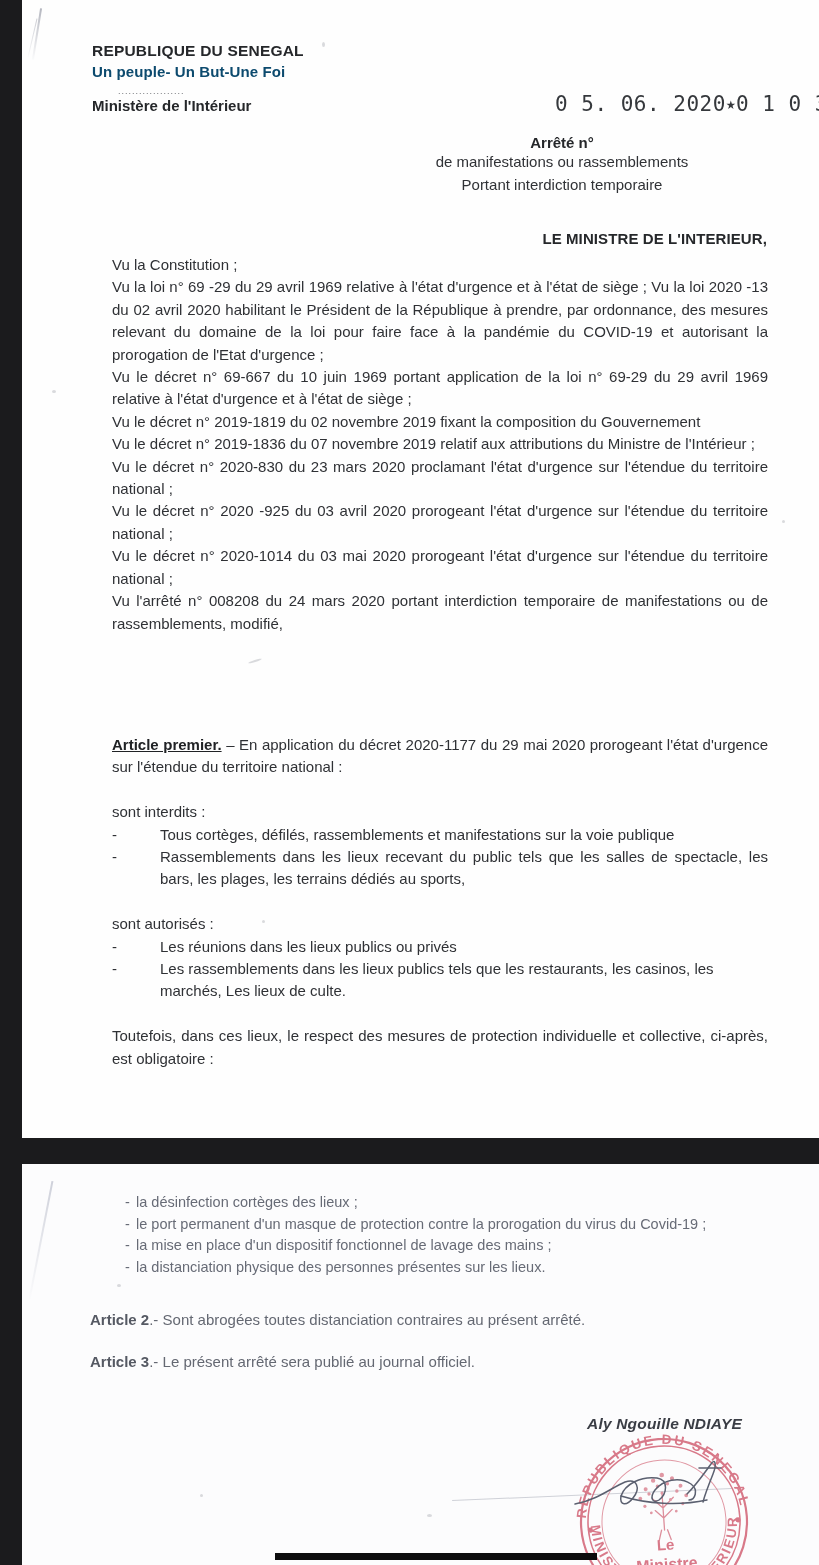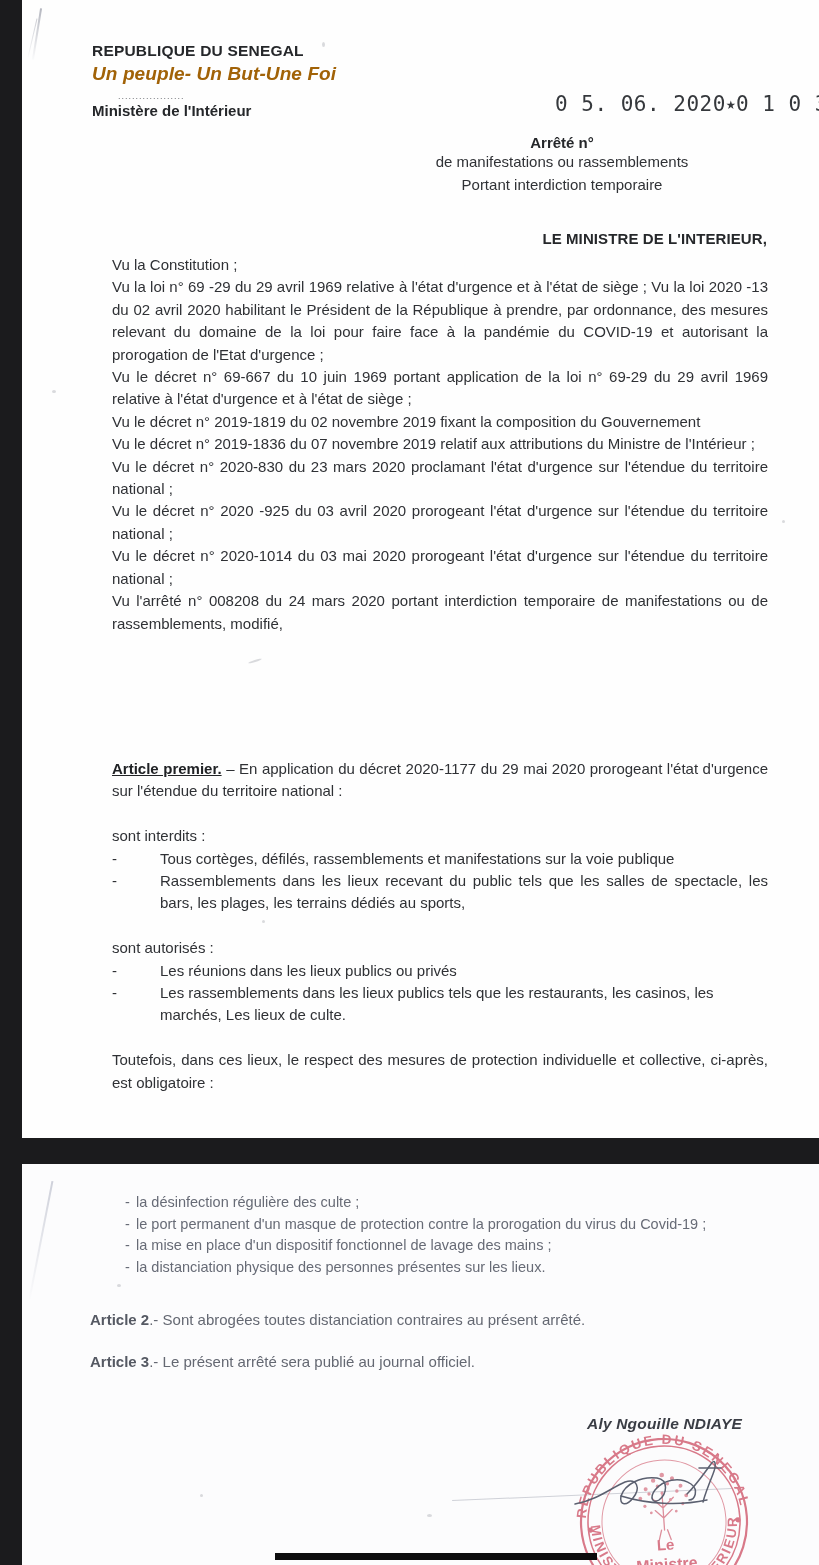--- a/index.html
+++ b/index.html
@@ -90,24 +90,23 @@
     position: absolute;
     left: 70px; top: 42px;
   }
   .hdr-title {
     font-size: 15.5px;
     font-weight: bold;
     letter-spacing: .2px;
     color: #25272a;
   }
   .hdr-motto {
-    font-size: 19px;
-    font-style: italic;
-    font-weight: bold;
-    color: #a16207;
+    font-size: 15px;
+    font-weight: bold;
+    color: #0c4a6e;
     margin-top: 3px;
     letter-spacing: .1px;
   }
   .hdr-rule {
     font-size: 9px;
     letter-spacing: 1px;
     color: #6c6f74;
     margin: 8px 0 1px 26px;
     line-height: 7px;
     white-space: nowrap;
@@ -180,21 +179,20 @@
     color: #25272a;
   }
 
   .body-2 {
     position: absolute;
     left: 90px; top: 734px;
     width: 656px;
     font-size: 15px;
     line-height: 22.4px;
     color: #2f3135;
-    margin-top: 24px;
   }
   .body-2 p { margin: 0; }
   .art-premier {
     font-weight: bold;
     text-decoration: underline;
     color: #202225;
   }
   .blank { height: 22.4px; }
 
   .dash-item {
@@ -356,21 +354,21 @@
     <div class="streak streak-c"></div>
     <div class="speck" style="left:95px;top:120px;width:4px;height:3px;"></div>
     <div class="speck" style="left:178px;top:330px;width:3px;height:3px;"></div>
     <div class="speck" style="left:405px;top:350px;width:5px;height:3px;"></div>
 
     <div class="hairline"></div>
 
     <div class="list-2">
       <div class="li">
         <span class="mk">-</span>
-        <span class="tx">la désinfection régulière des culte ;</span>
+        <span class="tx">la désinfection cortèges des lieux ;</span>
       </div>
       <div class="li">
         <span class="mk">-</span>
         <span class="tx">le port permanent d'un  masque de protection contre la prorogation du virus du Covid-19 ;</span>
       </div>
       <div class="li">
         <span class="mk">-</span>
         <span class="tx">la mise en place d'un dispositif fonctionnel de lavage des mains ;</span>
       </div>
       <div class="li">

